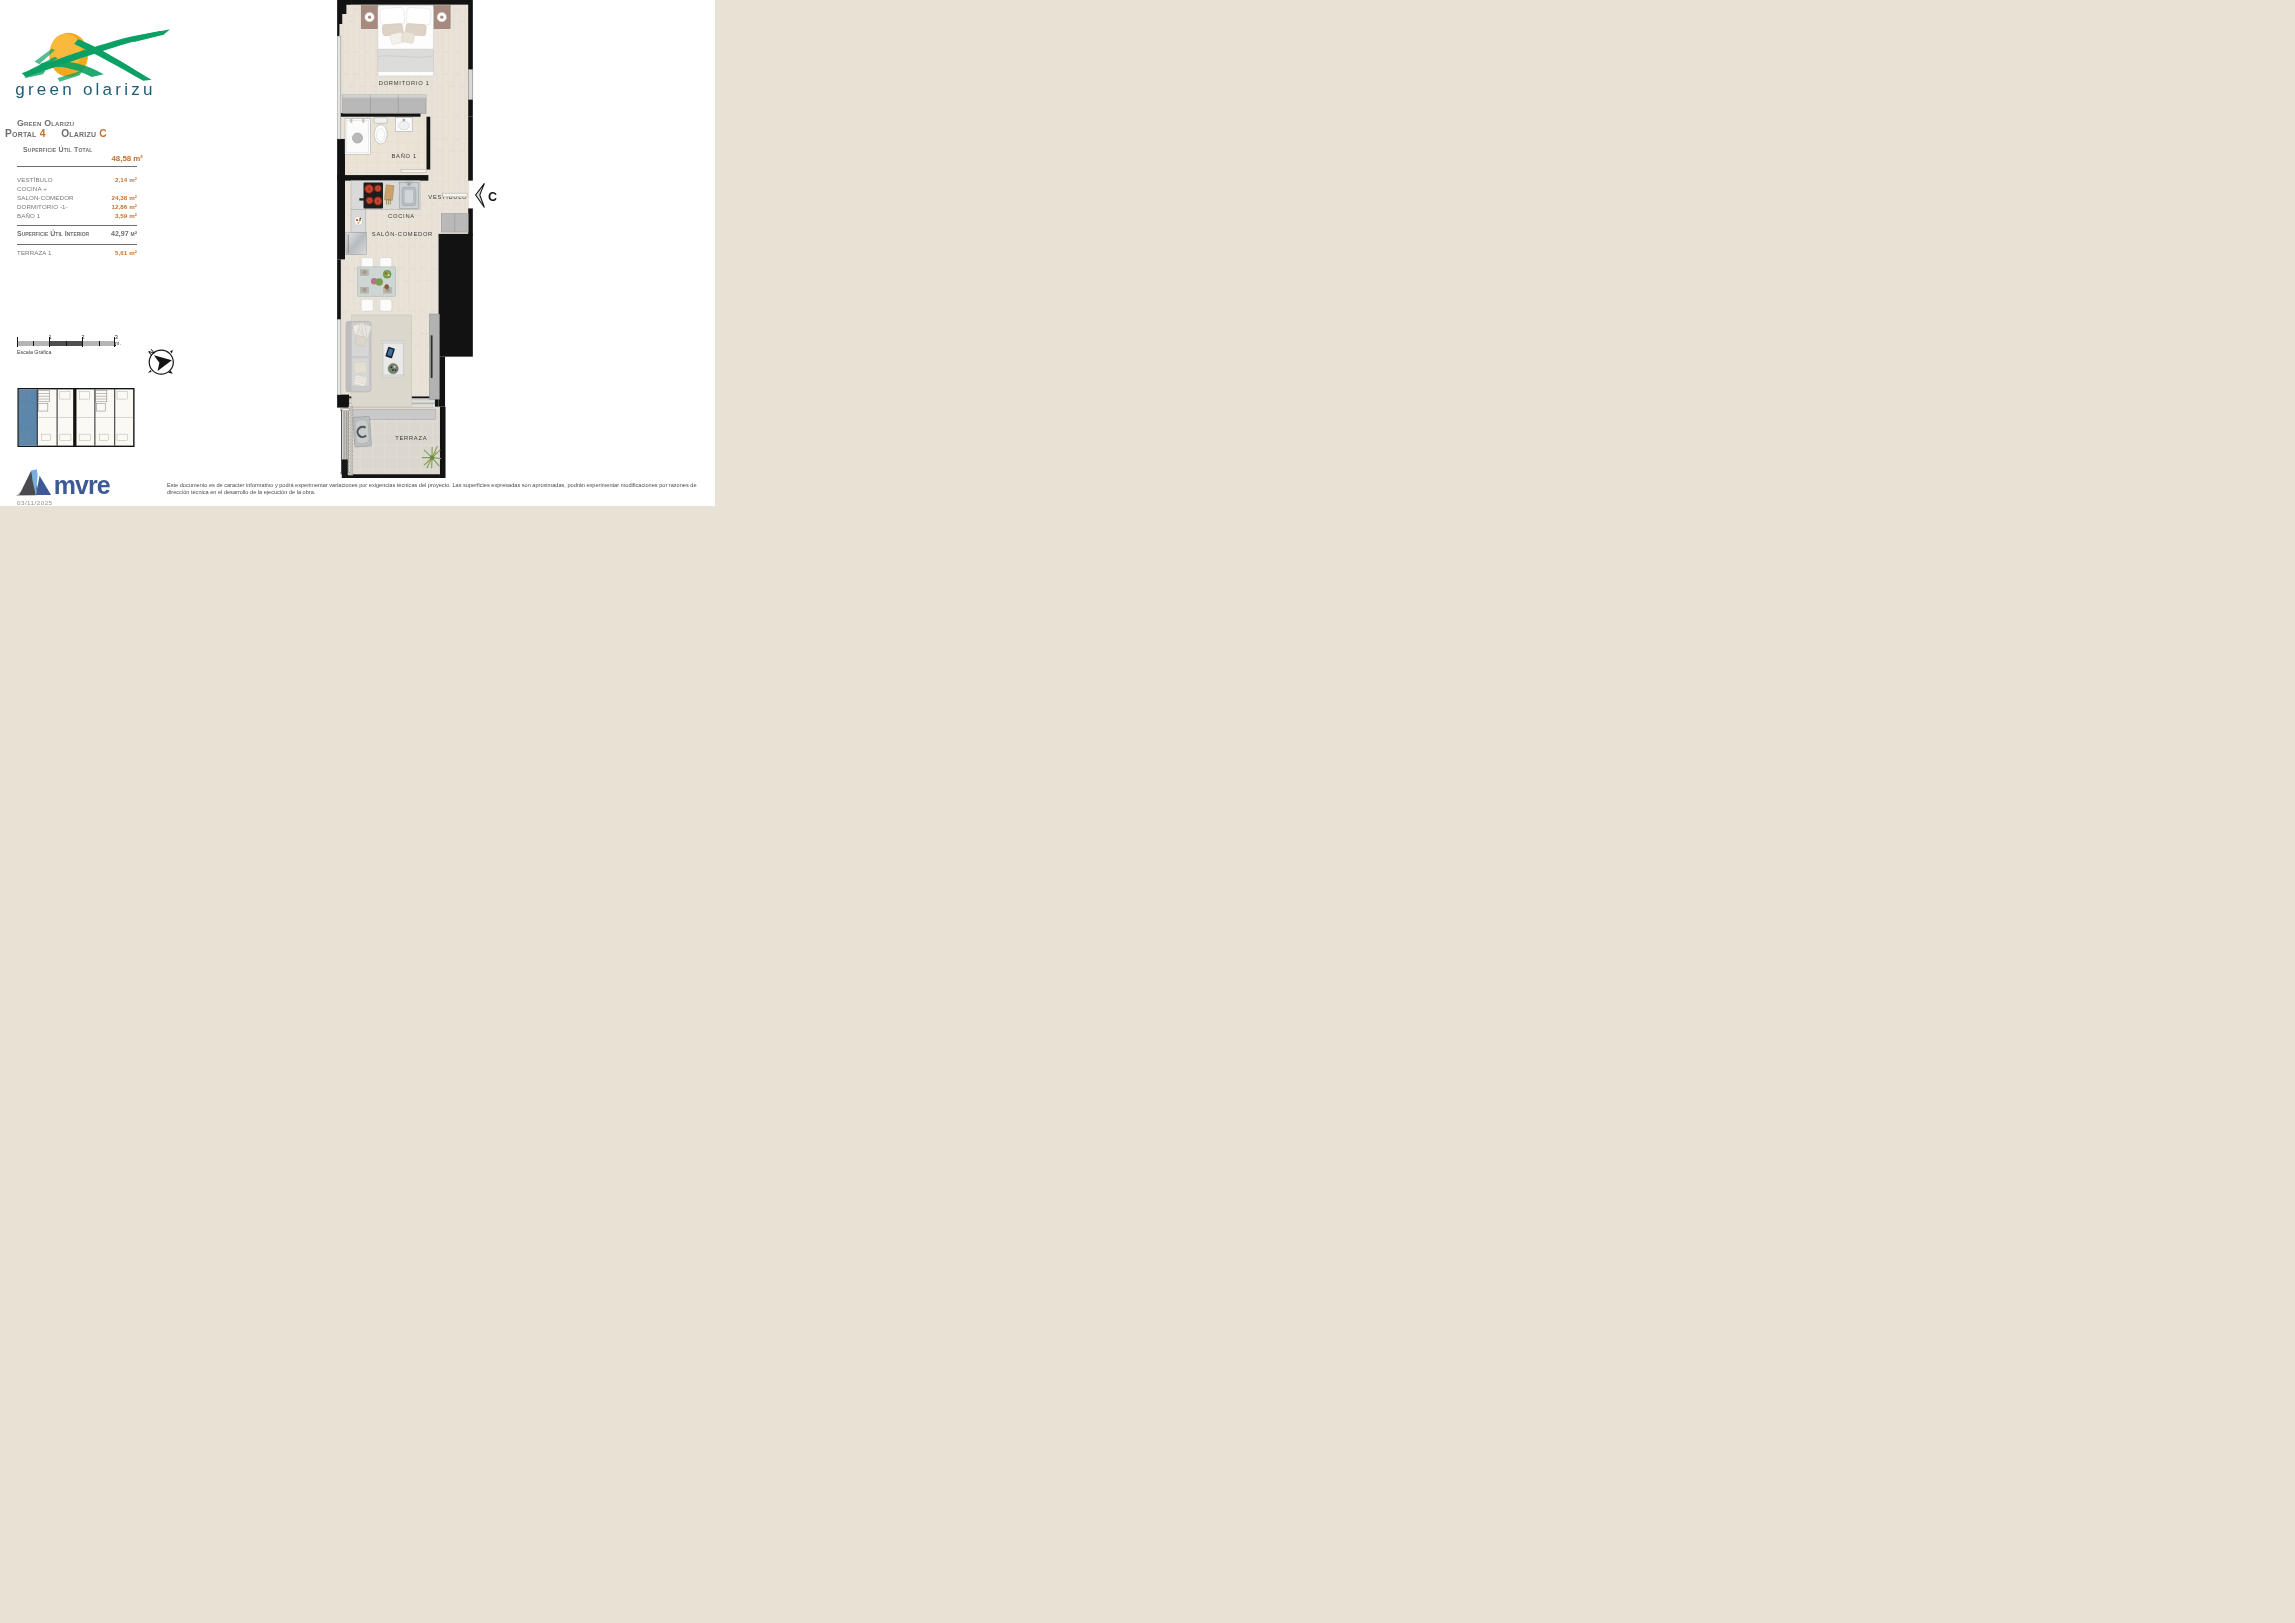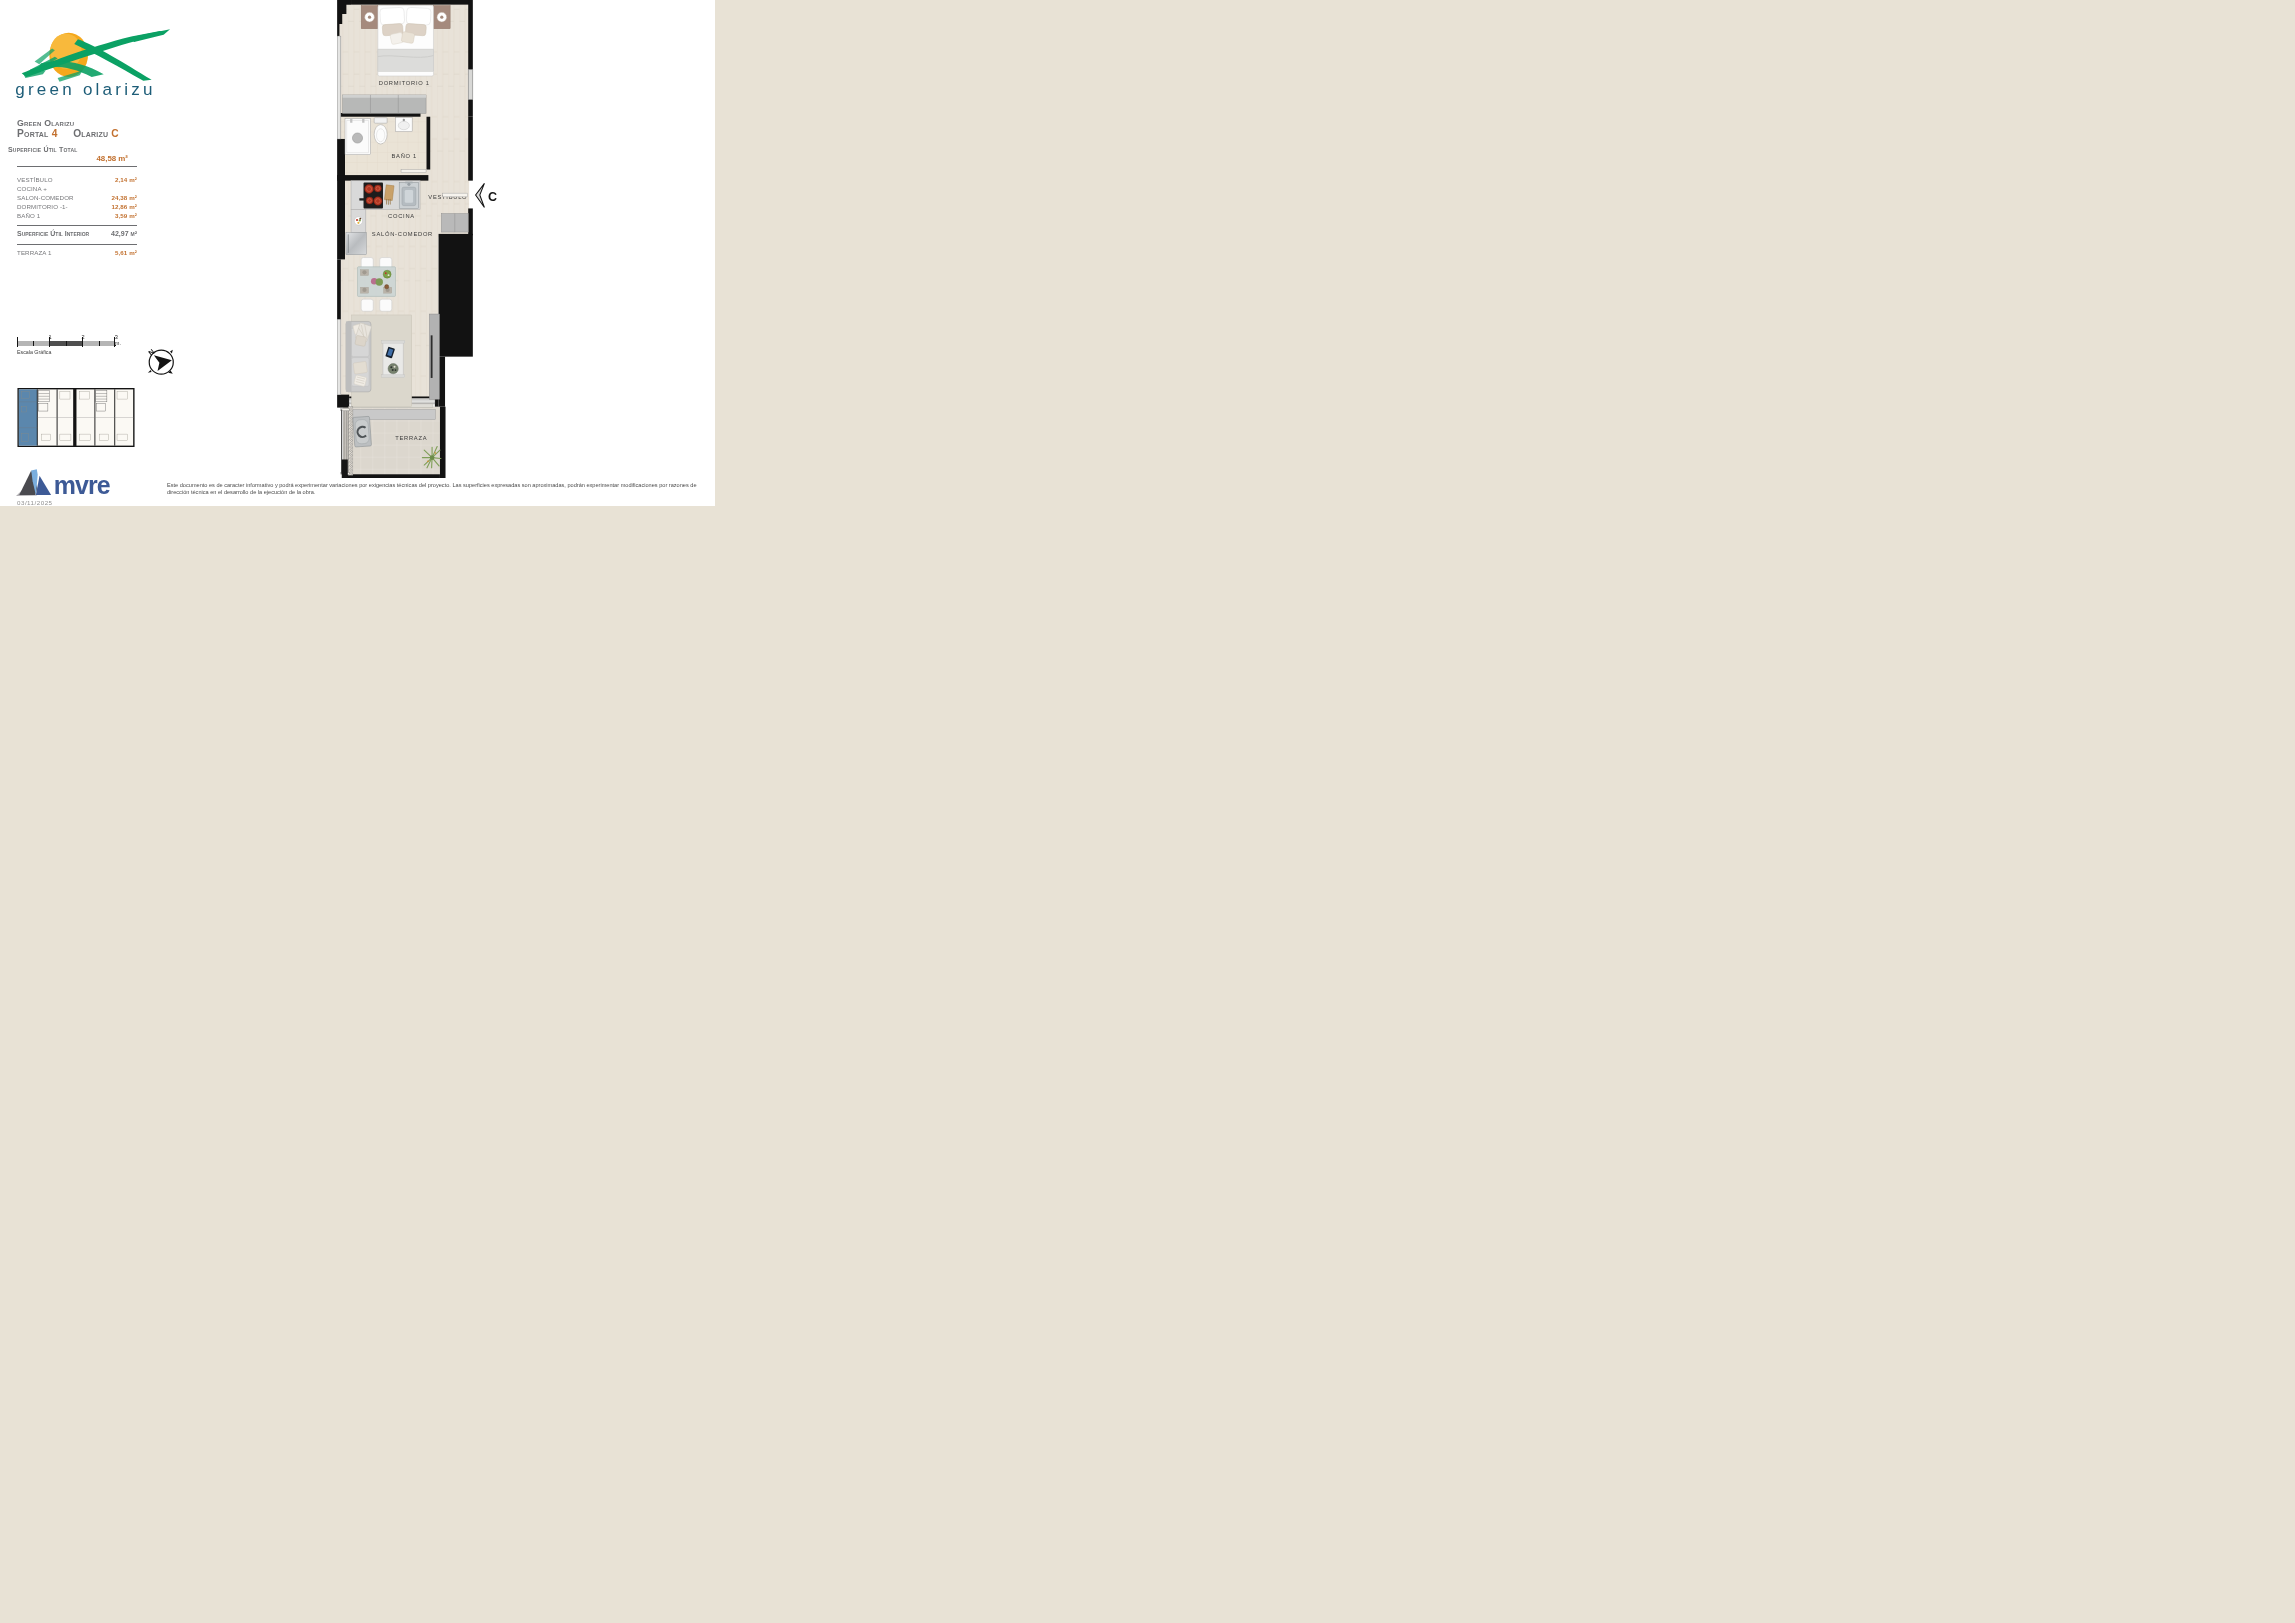--- a/index.html
+++ b/index.html
@@ -9,24 +9,24 @@
     background:#ffffff; overflow:hidden;
     font-family:"Liberation Sans", sans-serif;
     color:#6d6e71;
   }
   .abs { position:absolute; }
 
   
   .brand-logo { left:13px; top:19.4px; width:163px; height:82px; }
   .head-line1 { left:17px; top:118px; font-size:8.8px; font-weight:bold;
                 font-variant:small-caps; letter-spacing:0.2px; color:#6d6e71; }
-  .head-line2 { left:17px; top:128px; font-size:10.2px; font-weight:bold;
+  .head-line2 { left:5px; top:128px; font-size:10.2px; font-weight:bold;
                 font-variant:small-caps; letter-spacing:0.2px; display:flex; gap:15.7px; color:#6d6e71;}
   .accent { color:#c2702e; }
-  .sup-block { left:8px; top:146px; width:120px; }
+  .sup-block { left:23px; top:146px; width:120px; }
   .sup-label { font-size:7px; font-weight:bold; font-variant:small-caps; letter-spacing:0.2px; }
   .sup-value { text-align:right; font-size:7.9px; font-weight:bold; margin-top:1.4px; }
   .rule { left:17px; width:120px; height:1.4px; background:#6d6e71; }
   .rows { left:17px; top:176px; width:120px; font-size:6.2px; color:#77787b; }
   .row { display:flex; justify-content:space-between; height:9px; align-items:flex-start; letter-spacing:0.1px;}
   .row .val { font-weight:bold; color:#c2702e; font-size:6.2px; }
   .interior-row { left:17px; top:230px; width:120px; display:flex; justify-content:space-between;
                   font-weight:bold; font-size:7px; font-variant:small-caps; color:#6d6e71; }
   .terr-row { left:17px; top:249px; width:120px; display:flex; justify-content:space-between;
               font-size:6.2px; color:#77787b; letter-spacing:0.1px;}

